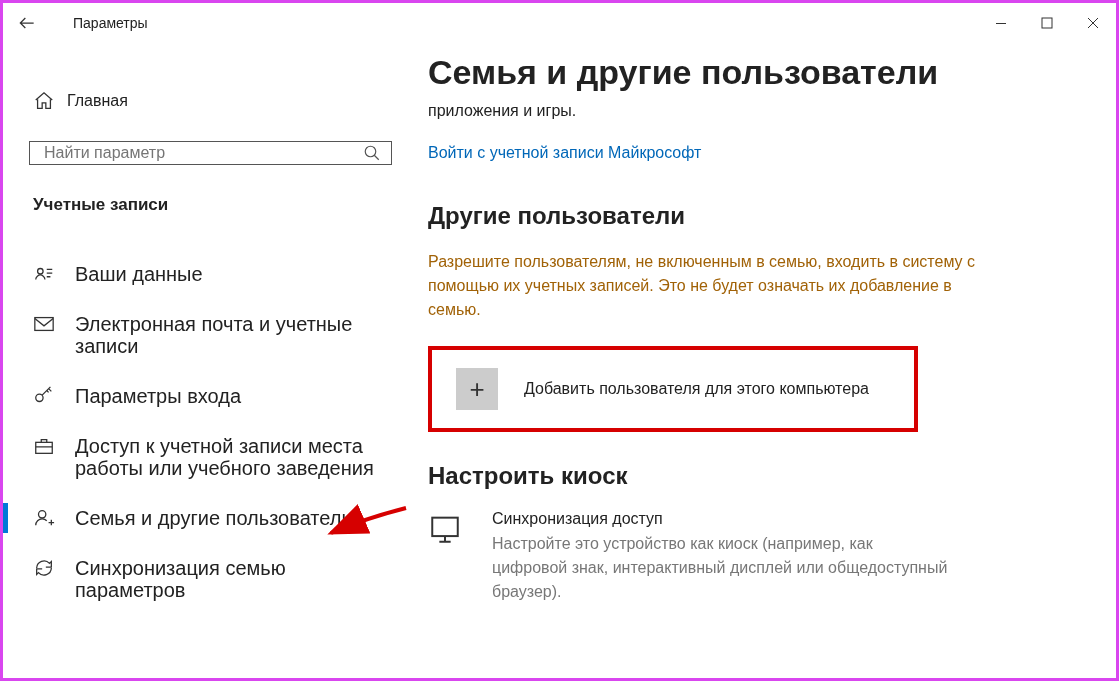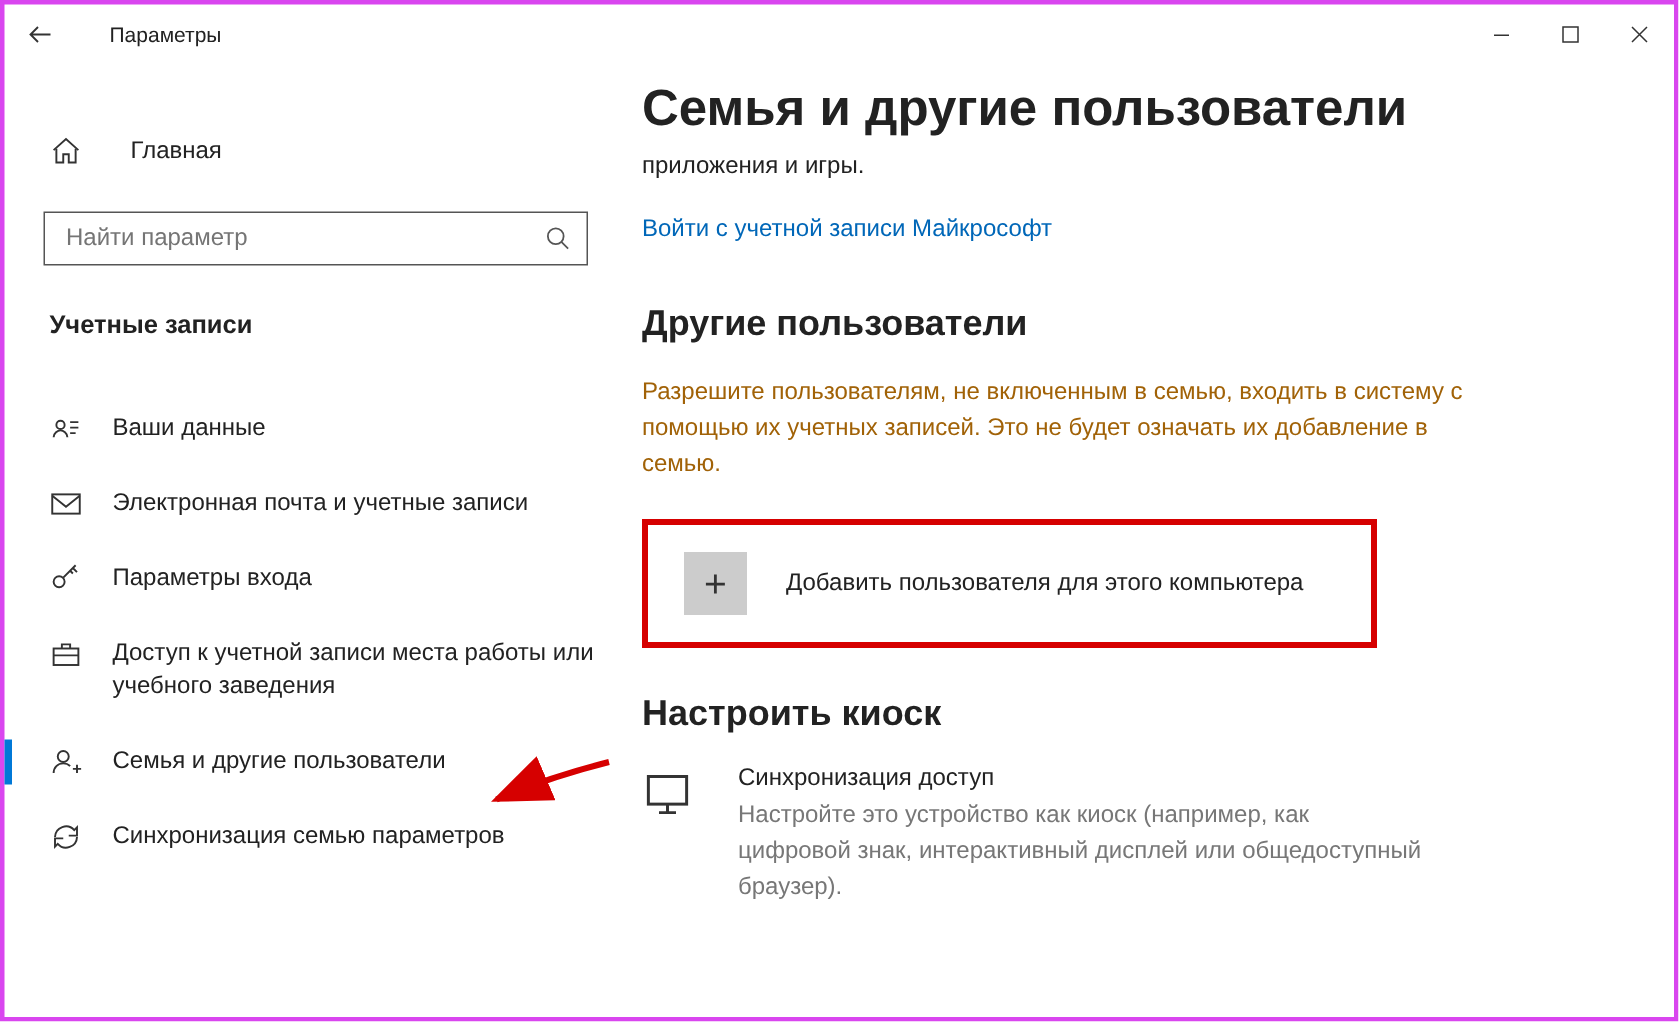--- a/index.html
+++ b/index.html
@@ -7,33 +7,33 @@
     .window { width: 1119px; height: 681px; border: 3px solid #d946ef; position: relative; background: #fff; }
     .titlebar { height: 40px; display: flex; align-items: center; justify-content: space-between; padding: 0 0 0 14px; }
     .titlebar-left { display: flex; align-items: center; gap: 36px; }
     .back-btn svg { display: block; }
     .win-title { font-size: 14px; color: #222; }
     .win-controls { display: flex; }
     .win-ctrl { width: 46px; height: 40px; display: flex; align-items: center; justify-content: center; cursor: pointer; }
 
     .body-area { display: flex; height: calc(100% - 40px); }
     .sidebar { width: 415px; padding: 36px 0 0 0; }
-    .home-row { display: flex; align-items: center; gap: 32px; padding: 0 0 0 30px; height: 44px; }
+    .home-row { display: flex; align-items: center; gap: 12px; padding: 0 0 0 30px; height: 44px; }
     .home-label { font-size: 16px; color: #222; }
 
-    .search-box { margin: 18px 26px 30px 26px; height: 36px; border: 1.5px solid #555; display: flex; align-items: center; padding: 0 10px 0 14px; }
+    .search-box { margin: 18px 26px 30px 26px; height: 24px; border: 1.5px solid #555; display: flex; align-items: center; padding: 0 10px 0 14px; }
     .search-box input { flex: 1; border: none; outline: none; font-size: 16px; color: #555; background: transparent; }
     .search-icon svg { display:block; }
 
     .category-title { font-size: 17px; font-weight: 600; color: #222; padding: 0 0 0 30px; margin-bottom: 34px; }
 
     .nav-item { display: flex; align-items: flex-start; gap: 20px; padding: 14px 20px 14px 30px; cursor: pointer; position: relative; }
     .nav-item.active::before { content: ""; position: absolute; left: 0; top: 10px; bottom: 10px; width: 5px; background: #0078d7; }
     .nav-icon { width: 22px; height: 22px; flex-shrink: 0; display:flex; align-items:center; justify-content:center; color:#333;}
-    .nav-label { font-size: 16px; color: #222; line-height: 22px; }
+    .nav-label { font-size: 20px; color: #222; line-height: 22px; }
     .nav-item.multiline .nav-label { max-width: 330px; }
 
     .content { flex: 1; padding: 10px 50px 0 10px; position: relative; overflow: hidden; }
     .page-title { font-size: 34px; font-weight: 600; color: #222; margin-bottom: 10px; }
     .sub-line { font-size: 16px; color: #222; margin-bottom: 24px; }
     .link { font-size: 16px; color: #0067b8; margin-bottom: 40px; cursor:pointer; }
 
     .section-title { font-size: 24px; font-weight: 600; color: #222; margin-bottom: 20px; }
     .section-desc { font-size: 16px; color: #a16207; line-height: 24px; margin-bottom: 24px; max-width: 560px; }
 

